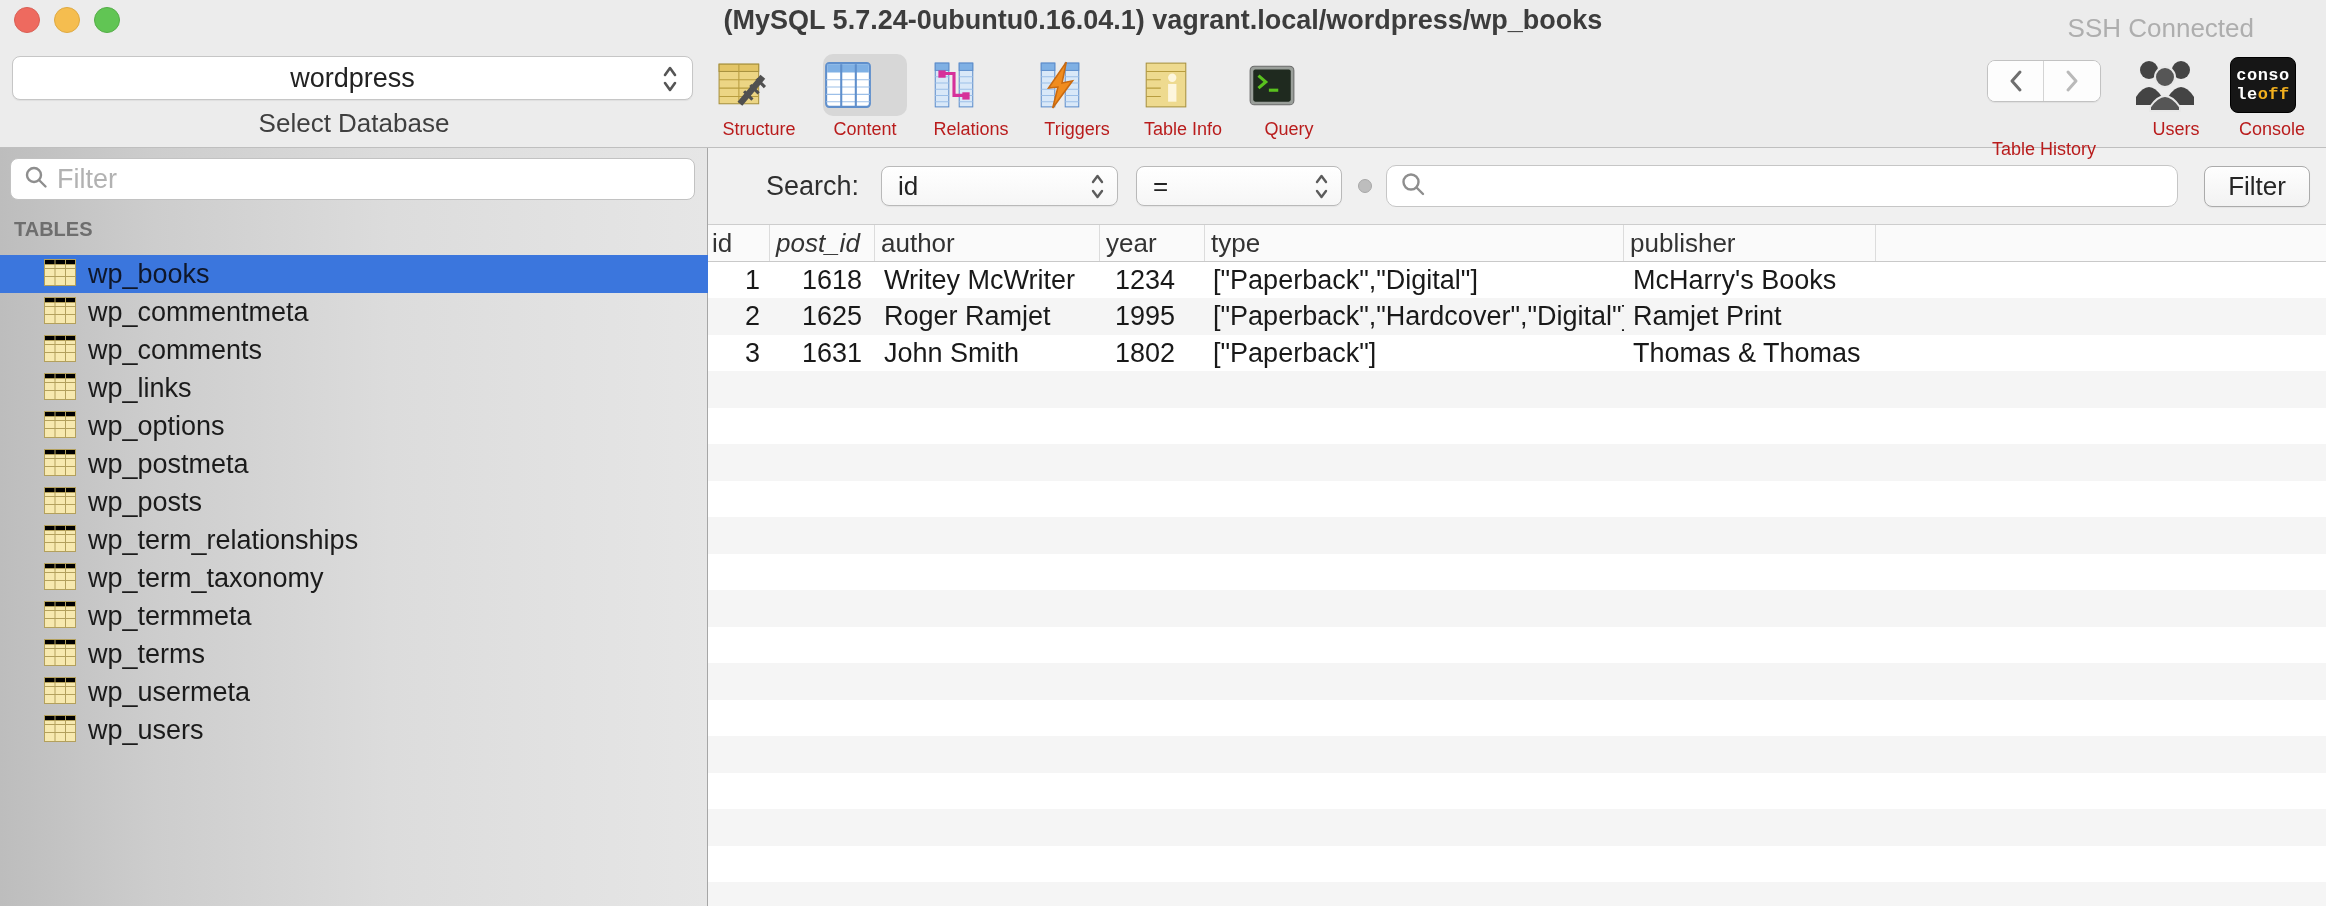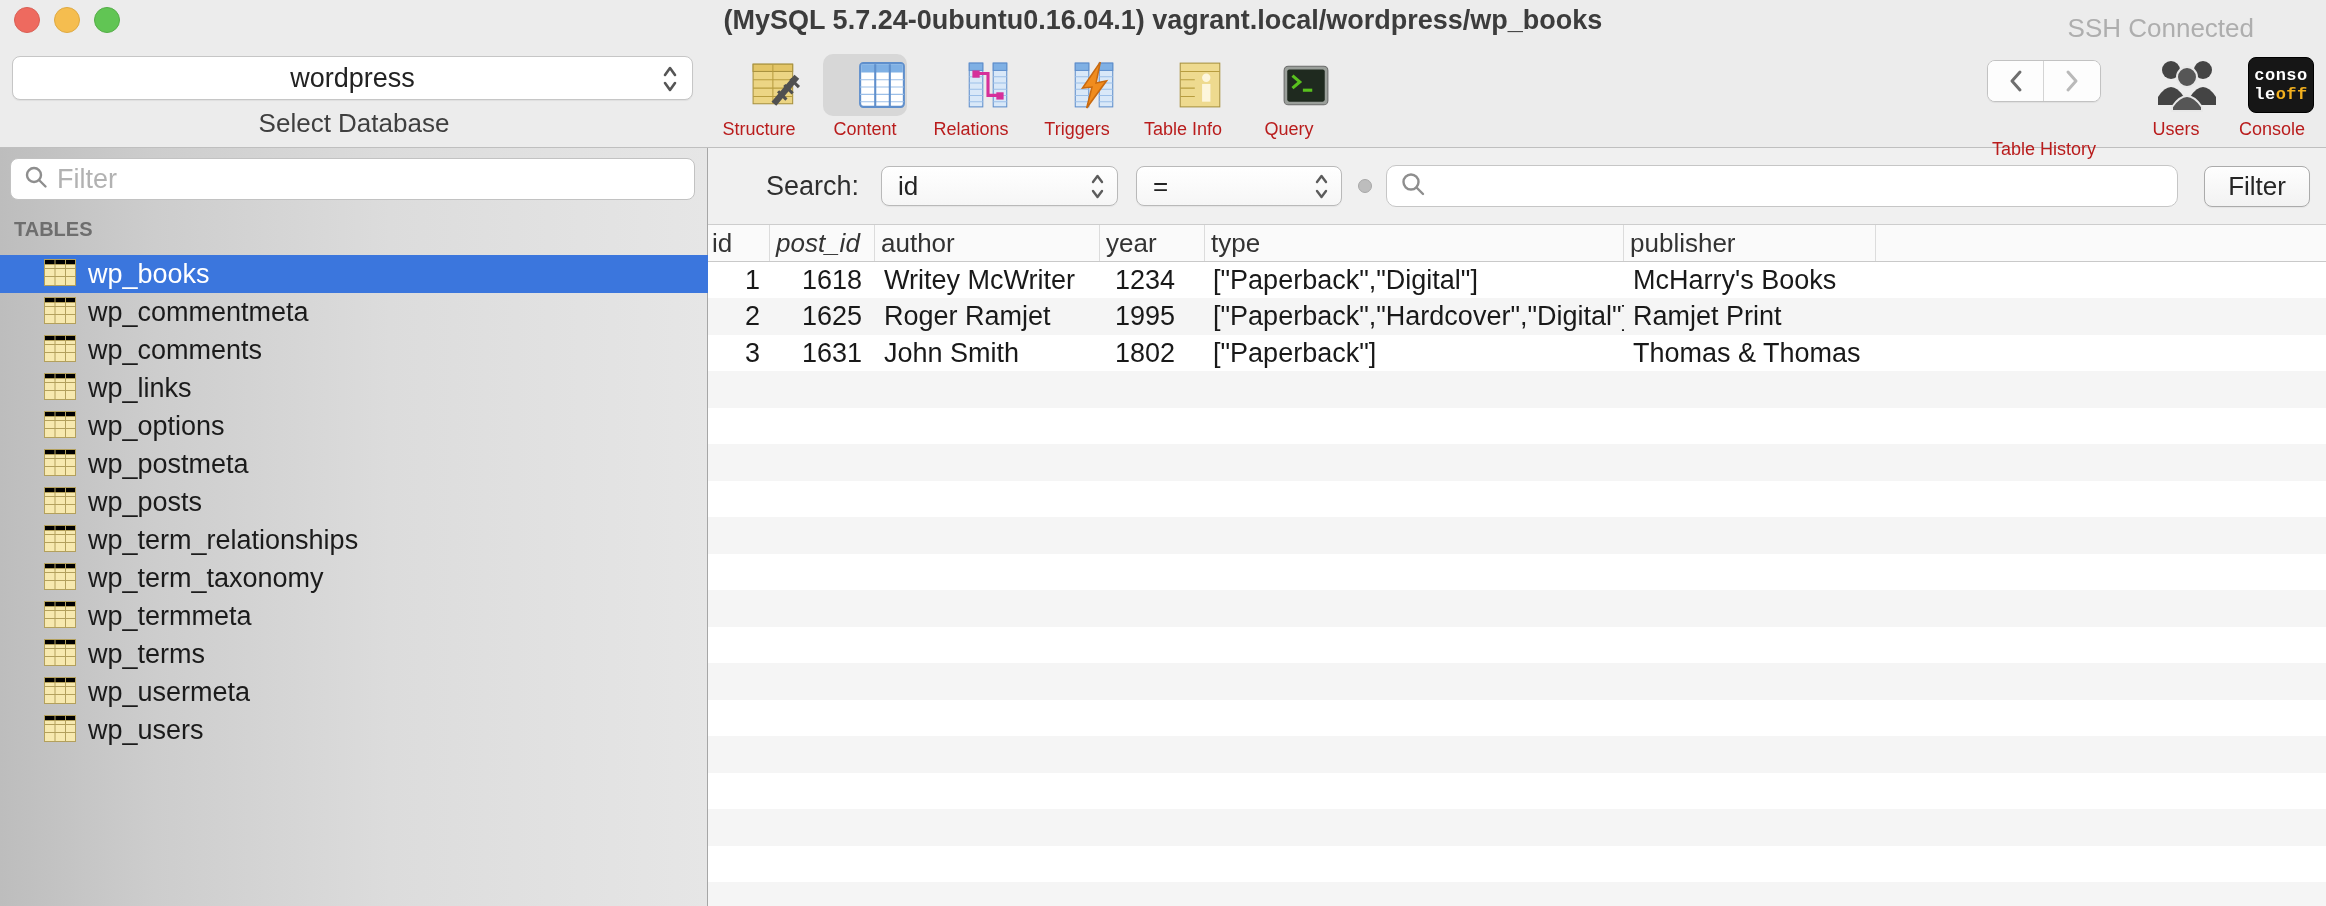--- a/index.html
+++ b/index.html
@@ -23,21 +23,21 @@
   .db-area { position:absolute; left:0; top:0; width:708px; height:108px; }
   .db-popup { position:absolute; left:12px; top:16px; width:681px; height:44px; background:#ffffff;
               border:1px solid #c6c6c6; border-radius:8px; display:flex; align-items:center; justify-content:center;
               box-shadow:0 1px 1px rgba(0,0,0,0.06); }
   .db-popup .val { font-size:27px; color:#222; }
   .db-popup .stepper { position:absolute; right:14px; top:7px; }
   .db-label { position:absolute; left:0; top:68px; width:708px; text-align:center; font-size:26px; color:#3f3f3f; }
 
   .tb-btns { position:absolute; left:706px; top:0; display:flex; }
   .tb-btn { width:106px; display:flex; flex-direction:column; align-items:center; padding-top:14px; cursor:default; }
-  .tb-ico { width:84px; height:62px; display:flex; align-items:center; justify-content:flex-end; border-radius:10px; }
+  .tb-ico { width:84px; height:62px; display:flex; align-items:center; justify-content:flex-start; border-radius:10px; }
   .tb-btn.selected .tb-ico { background:#d7d7d7; }
   .tb-lbl { margin-top:3px; font-size:18px; color:#b91c1c; white-space:nowrap; }
 
   .tb-right { position:absolute; right:6px; top:0; display:flex; align-items:flex-start; }
   .tb-hist { width:168px; display:flex; flex-direction:column; align-items:center; padding-top:14px;gap:24px; }
   .seg { display:flex; margin-top:6px; border:1px solid #c2c2c2; border-radius:8px; overflow:hidden;
          background:#fff; box-shadow:0 1px 1px rgba(0,0,0,0.06); }
   .seg button { width:56px; height:40px; background:#fdfdfd; border:none; display:flex; align-items:center;
                 justify-content:center; }
   .seg button:first-child { border-right:1px solid #d4d4d4; }
@@ -60,21 +60,21 @@
   .filter-wrap { position:absolute; left:10px; top:10px; width:685px; height:42px; background:#fff;
                  border:1px solid #c2c2c2; border-radius:8px; display:flex; align-items:center; padding-left:12px; }
   .filter-wrap input { border:none; outline:none; flex:1; height:36px; font-size:27px; color:#222;
                        font-family:inherit; margin-left:8px; background:transparent; }
   .filter-wrap input::placeholder { color:#b2b2b2; }
   .tables-label { position:absolute; left:14px; top:70px; font-size:20px; font-weight:600; color:#6e6e6e;text-align:center; }
   .table-list { position:absolute; left:0; top:107px; width:708px; }
   .table-item { height:38px; display:flex; align-items:center; padding-left:44px; }
   .table-item .tbl-name { margin-left:12px; font-size:27px; color:#1b1b1b; white-space:nowrap; }
   .table-item.selected { background:#3b76dd; }
-  .table-item.selected .tbl-name { color:#ffffff; }
+  .table-item.selected .tbl-name { color:#0f172a; }
 
   
   .content { flex:1; display:flex; flex-direction:column; background:#ffffff; min-width:0; }
   .searchbar { height:76px; background:#f0f0f0; display:flex; align-items:center; flex:0 0 auto; }
   .search-label { margin-left:58px; font-size:27px; color:#2e2e2e; }
   .popup { position:relative; height:40px; background:linear-gradient(#ffffff,#f6f6f6); border:1px solid #b9b9b9;
            border-radius:8px; display:flex; align-items:center; padding-left:16px;
            box-shadow:0 1px 1px rgba(0,0,0,0.05); }
   .popup .val { font-size:26px; color:#222; }
   .popup .stepper { position:absolute; right:12px; top:5px; }

